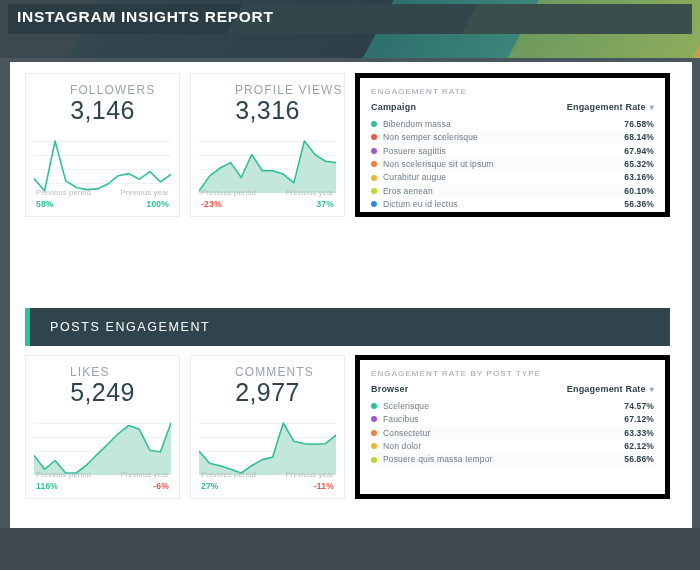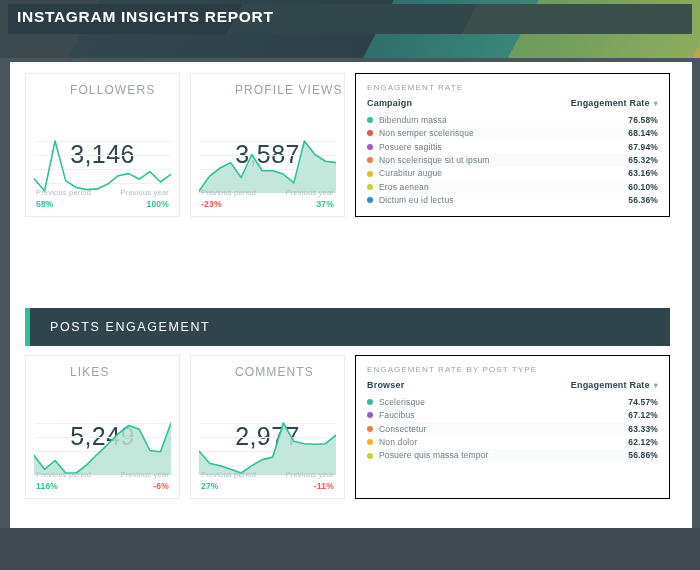--- a/index.html
+++ b/index.html
@@ -132,21 +132,20 @@
     padding-left: 44px;
   }
   .kpi-value {
     position: absolute;
     top: 22px; left: 0; right: 0;
     text-align: center;
     font-size: 25px;
     font-weight: 300;
     color: #2f444c;
     letter-spacing: 0.4px;
-    margin-top: 44px;
   }
   .spark-wrap {
     position: absolute;
     left: 8px; right: 8px;
     top: 63px;
     height: 56px;
   }
   .spark-wrap svg { display: block; width: 100%; height: 56px; }
 
   .kpi-footer {
@@ -169,21 +168,21 @@
     letter-spacing: 0.2px;
   }
   .pct-up   { color: #2fbf9a; }
   .pct-down { color: #f0564a; }
 
   
   .table-card {
     flex: 1;
     height: 144px;
     background: #ffffff;
-    border: 1px solid #000000;
+    border: 5px solid #000000;
     box-sizing: border-box;
     padding: 9px 11px 0 11px;
     position: relative;
   }
   .table-label {
     font-size: 8px;
     letter-spacing: 1.1px;
     color: #9aa3ab;
     text-transform: uppercase;
     margin-bottom: 6px;
@@ -281,21 +280,21 @@
           </div>
           <div class="foot-col right">
             <span class="foot-caption">Previous year</span>
             <span class="foot-pct pct-up">100%</span>
           </div>
         </div>
       </div>
 
       <div class="kpi-card">
         <div class="kpi-label">PROFILE VIEWS</div>
-        <div class="kpi-value">3,587</div>
+        <div class="kpi-value">3,316</div>
         <div class="spark-wrap">
             <svg viewBox="0 0 139 56" preserveAspectRatio="none">
               <line x1="0" x2="139" y1="4.5" y2="4.5" stroke="#eef1f2" stroke-width="1"></line>
               <line x1="0" x2="139" y1="18.5" y2="18.5" stroke="#eef1f2" stroke-width="1"></line>
               <line x1="0" x2="139" y1="32.5" y2="32.5" stroke="#eef1f2" stroke-width="1"></line>
               <line x1="0" x2="139" y1="46.5" y2="46.5" stroke="#eef1f2" stroke-width="1"></line>
               <path d="M0.0 54.0 L10.7 39.1 L21.4 31.0 L32.1 25.6 L42.8 40.5 L53.5 17.5 L64.2 33.7 L74.8 33.7 L85.5 37.1 L96.2 45.9 L106.9 4.0 L117.6 17.5 L128.3 24.3 L139.0 25.6 L139 56 L0 56 Z" fill="#b8e3d4" opacity="0.85" stroke="none"></path>
               <path d="M0.0 54.0 L10.7 39.1 L21.4 31.0 L32.1 25.6 L42.8 40.5 L53.5 17.5 L64.2 33.7 L74.8 33.7 L85.5 37.1 L96.2 45.9 L106.9 4.0 L117.6 17.5 L128.3 24.3 L139.0 25.6" fill="none" stroke="#2fbf9a" stroke-width="1.6" stroke-linejoin="round" stroke-linecap="round"></path>
             </svg>
           </div>

